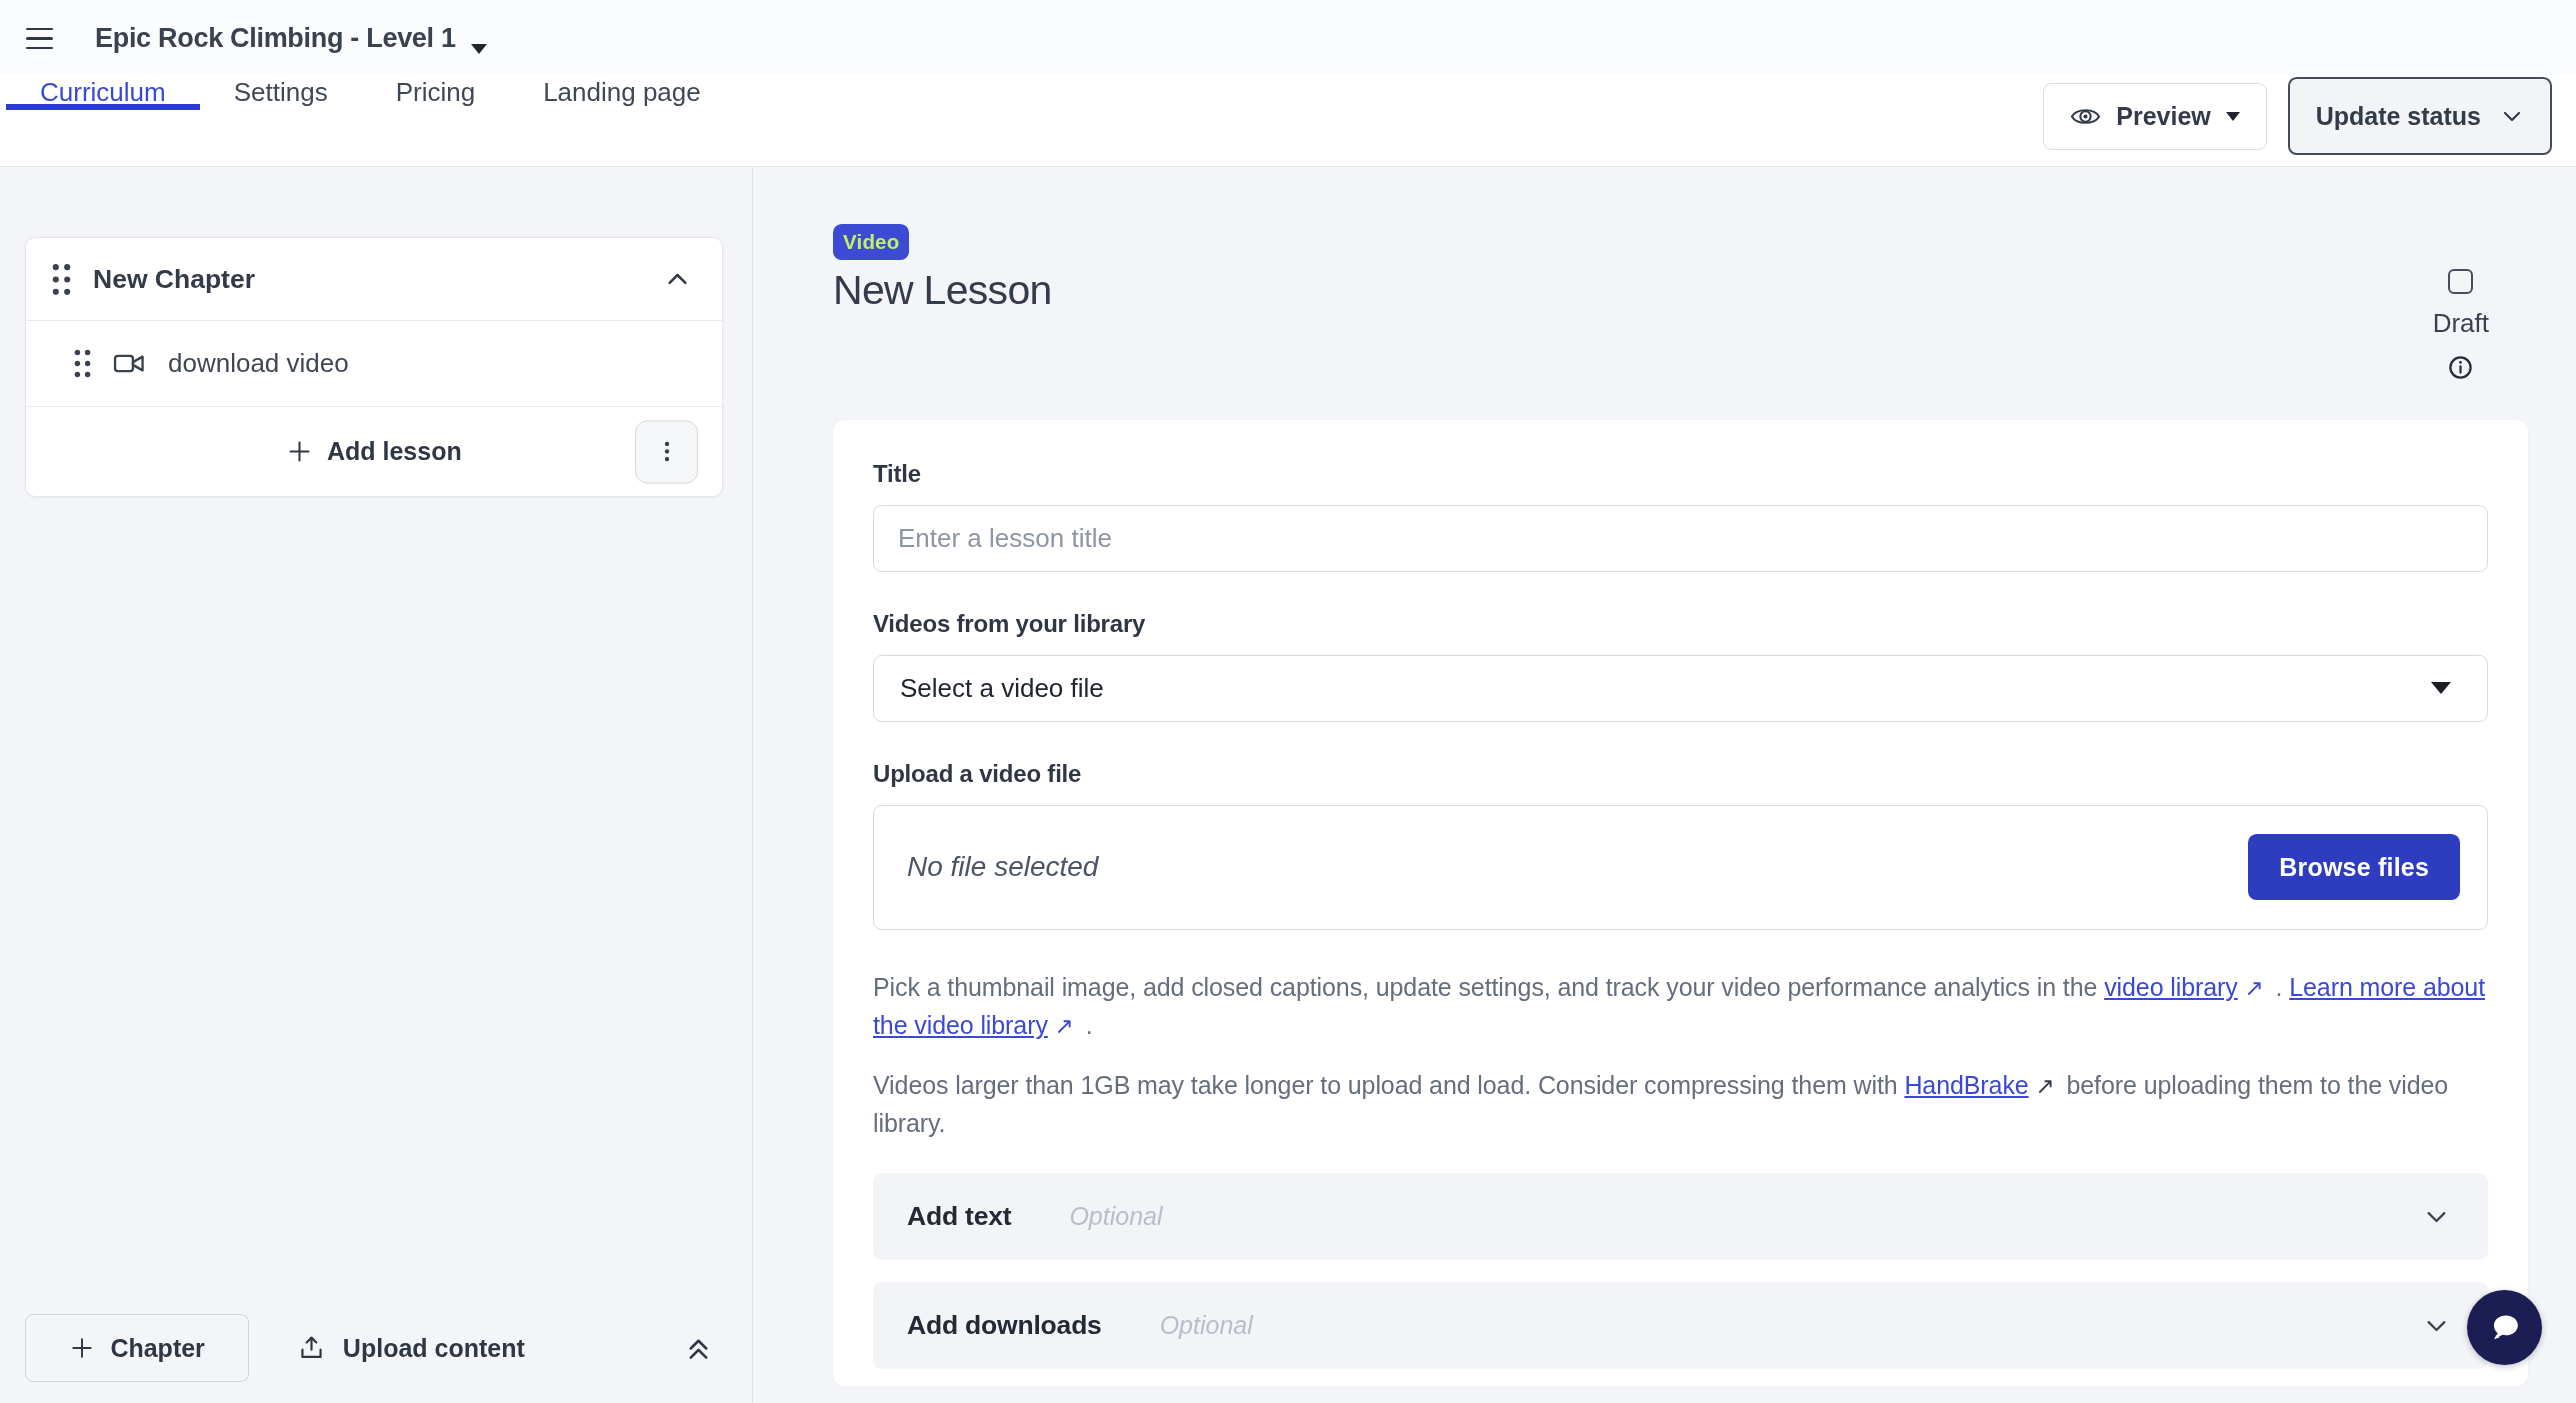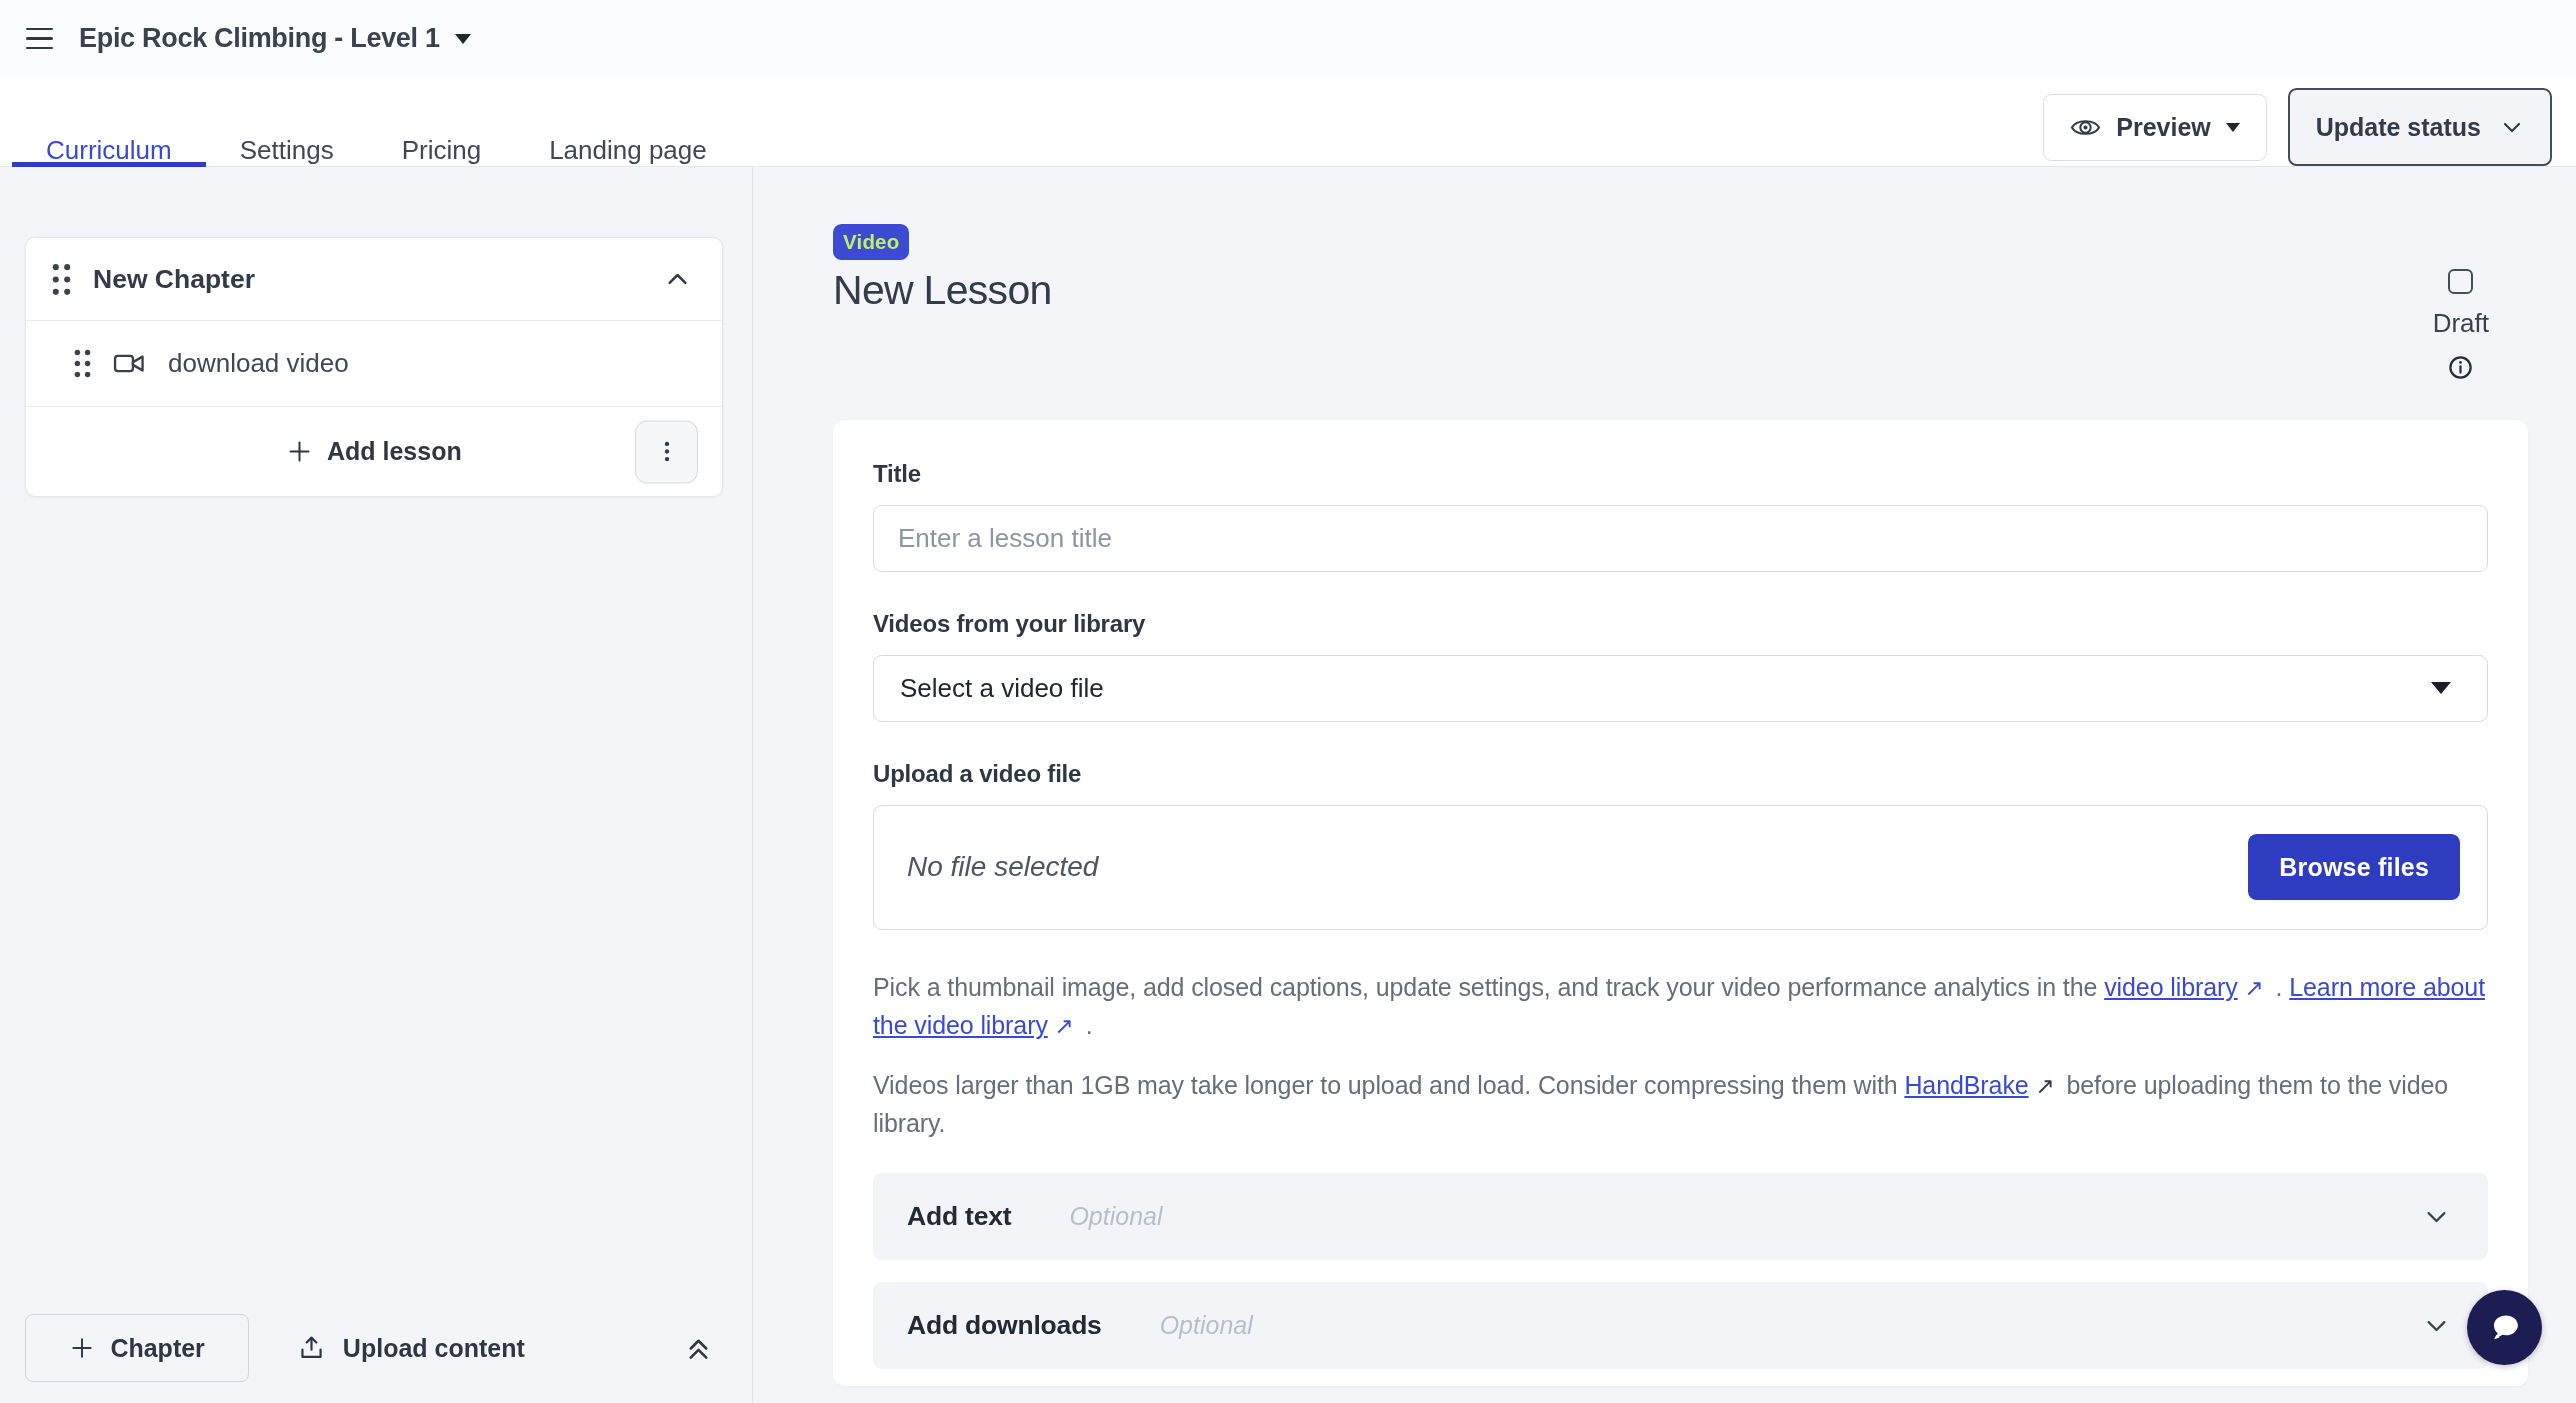--- a/index.html
+++ b/index.html
@@ -9,26 +9,26 @@
   }
   *{box-sizing:border-box;margin:0;padding:0;font-family:"Liberation Sans","DejaVu Sans",sans-serif;}
   html,body{margin:0;padding:0;}
   body{width:2576px;height:1404px;overflow:hidden;background:var(--page-bg);}
   .app{width:2576px;height:1404px;position:relative;overflow:hidden;display:flex;flex-direction:column;}
 
   
   .topbar{height:77px;background:#FBFCFD;display:flex;align-items:center;padding-left:26px;flex:0 0 auto;}
   .hamburger{width:39px;height:39px;border:none;background:transparent;display:flex;flex-direction:column;justify-content:center;gap:6.8px;cursor:pointer;}
   .hamburger span{display:block;width:26.5px;height:2.6px;background:#2F3744;border-radius:1.7px;}
-  .course-title{display:flex;align-items:center;gap:15.4px;margin-left:14px;cursor:pointer;}
+  .course-title{display:flex;align-items:flex-end;gap:15.4px;margin-left:30px;cursor:pointer;}
   .course-title .txt{font-size:27px;font-weight:700;color:#3A4250;letter-spacing:-0.3px;}
   .caret{width:0;height:0;border-left:8.6px solid transparent;border-right:8.6px solid transparent;border-top:10.3px solid #20262E;}
 
   
-  .tabbar{height:90px;background:#FFFFFF;border-bottom:1.7px solid #E4E7EC;display:flex;align-items:flex-end;padding:0 24px 0 12px;flex:0 0 auto;}
+  .tabbar{height:90px;background:#FFFFFF;border-bottom:1.7px solid #E4E7EC;display:flex;align-items:flex-start;padding:0 24px 0 6px;flex:0 0 auto;}
   .tabs{display:flex;align-items:stretch;}
   .tab{display:flex;align-items:center;padding:0 34px;font-size:26px;color:#3F4856;position:relative;cursor:pointer;}
   .tab.active{color:var(--primary);font-weight:400;}
   .tab.active::after{content:"";position:absolute;left:0;right:0;bottom:-1.7px;height:6px;background:#2D3CCE;}
   .tab-actions{margin-left:auto;display:flex;align-items:center;gap:20.5px;}
   .btn{display:flex;align-items:center;cursor:pointer;font-weight:700;color:var(--text-dark);background:#fff;}
   .btn-preview{height:67px;padding:0 26px;border:1.7px solid #D9DDE3;border-radius:8.6px;font-size:25px;gap:15.4px;}
   .btn-update{height:78px;padding:0 26px;border:2.1px solid #454D5A;border-radius:8.6px;font-size:25px;gap:19px;background:#F2F4F7;}
   .icon{flex:0 0 auto;display:block;}
 

